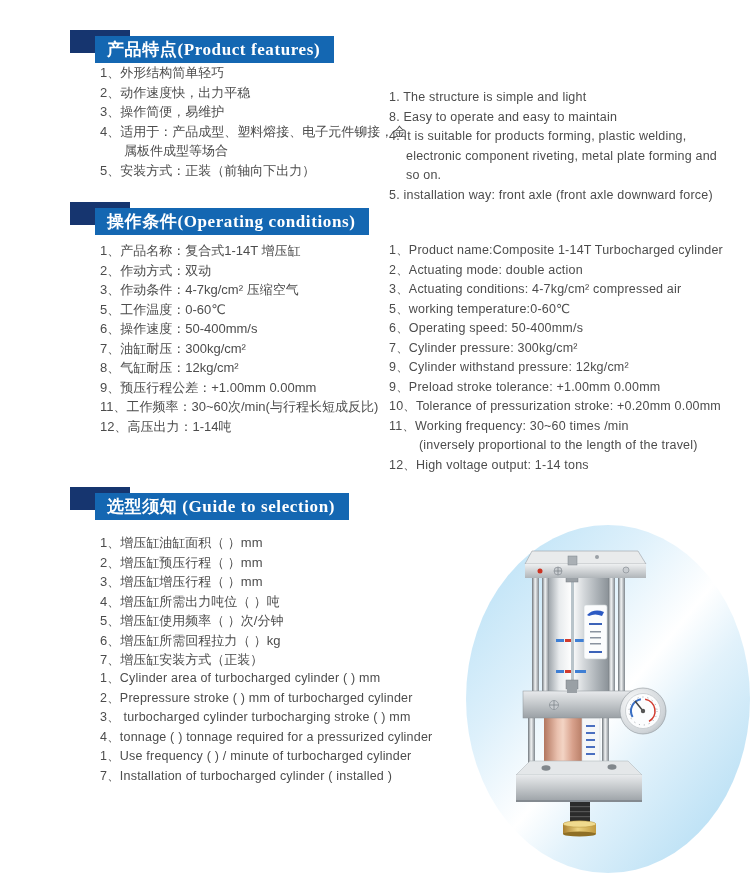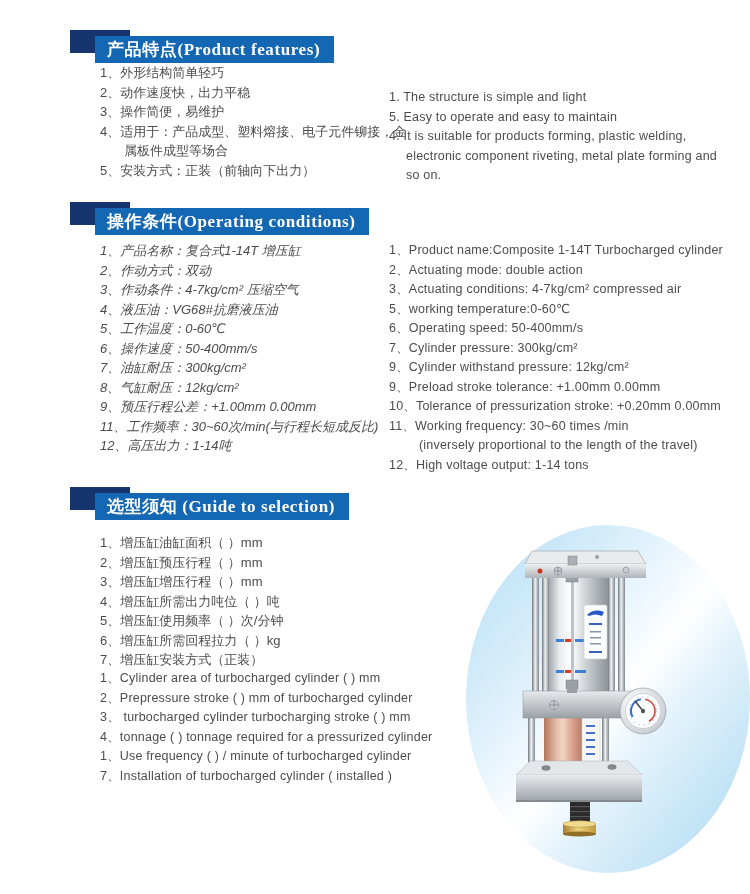--- a/index.html
+++ b/index.html
@@ -51,36 +51,36 @@
     <div class="li">1、外形结构简单轻巧</div>
     <div class="li">2、动作速度快，出力平稳</div>
     <div class="li">3、操作简便，易维护</div>
     <div class="li">4、适用于：产品成型、塑料熔接、电子元件铆接，金
 属板件成型等场合</div>
     <div class="li">5、安装方式：正装（前轴向下出力）</div>
   </div>
 
   <div class="list en ind17" style="left:389px; top:57px; width:355px;margin-top:28px;">
     <div class="li">1. The structure is simple and light</div>
-    <div class="li">5. Easy to operate and easy to maintain</div>
+    <div class="li">8. Easy to operate and easy to maintain</div>
     <div class="li">4. It is suitable for products forming, plastic welding,
 electronic component riveting, metal plate forming and
 so on.</div>
+    <div class="li">5. installation way: front axle (front axle downward force)</div>
   </div>
 
   <div class="hdr" style="top:199px;">
     <span class="hdr-navy"></span>
     <span class="hdr-banner">操作条件(Operating conditions)</span>
   </div>
 
-  <div class="list zh ind24" style="left:100px; top:238px; width:300px;font-style:italic;">
+  <div class="list zh ind24" style="left:100px; top:238px; width:300px;">
     <div class="li">1、产品名称：复合式1-14T 增压缸</div>
     <div class="li">2、作动方式：双动</div>
     <div class="li">3、作动条件：4-7kg/cm² 压缩空气</div>
-    <div class="li">4、液压油：VG68#抗磨液压油</div>
     <div class="li">5、工作温度：0-60℃</div>
     <div class="li">6、操作速度：50-400mm/s</div>
     <div class="li">7、油缸耐压：300kg/cm²</div>
     <div class="li">8、气缸耐压：12kg/cm²</div>
     <div class="li">9、预压行程公差：+1.00mm 0.00mm</div>
     <div class="li">11、工作频率：30~60次/min(与行程长短成反比)</div>
     <div class="li">12、高压出力：1-14吨</div>
   </div>
 
   <div class="list en ind30" style="left:389px; top:238px; width:360px;">

